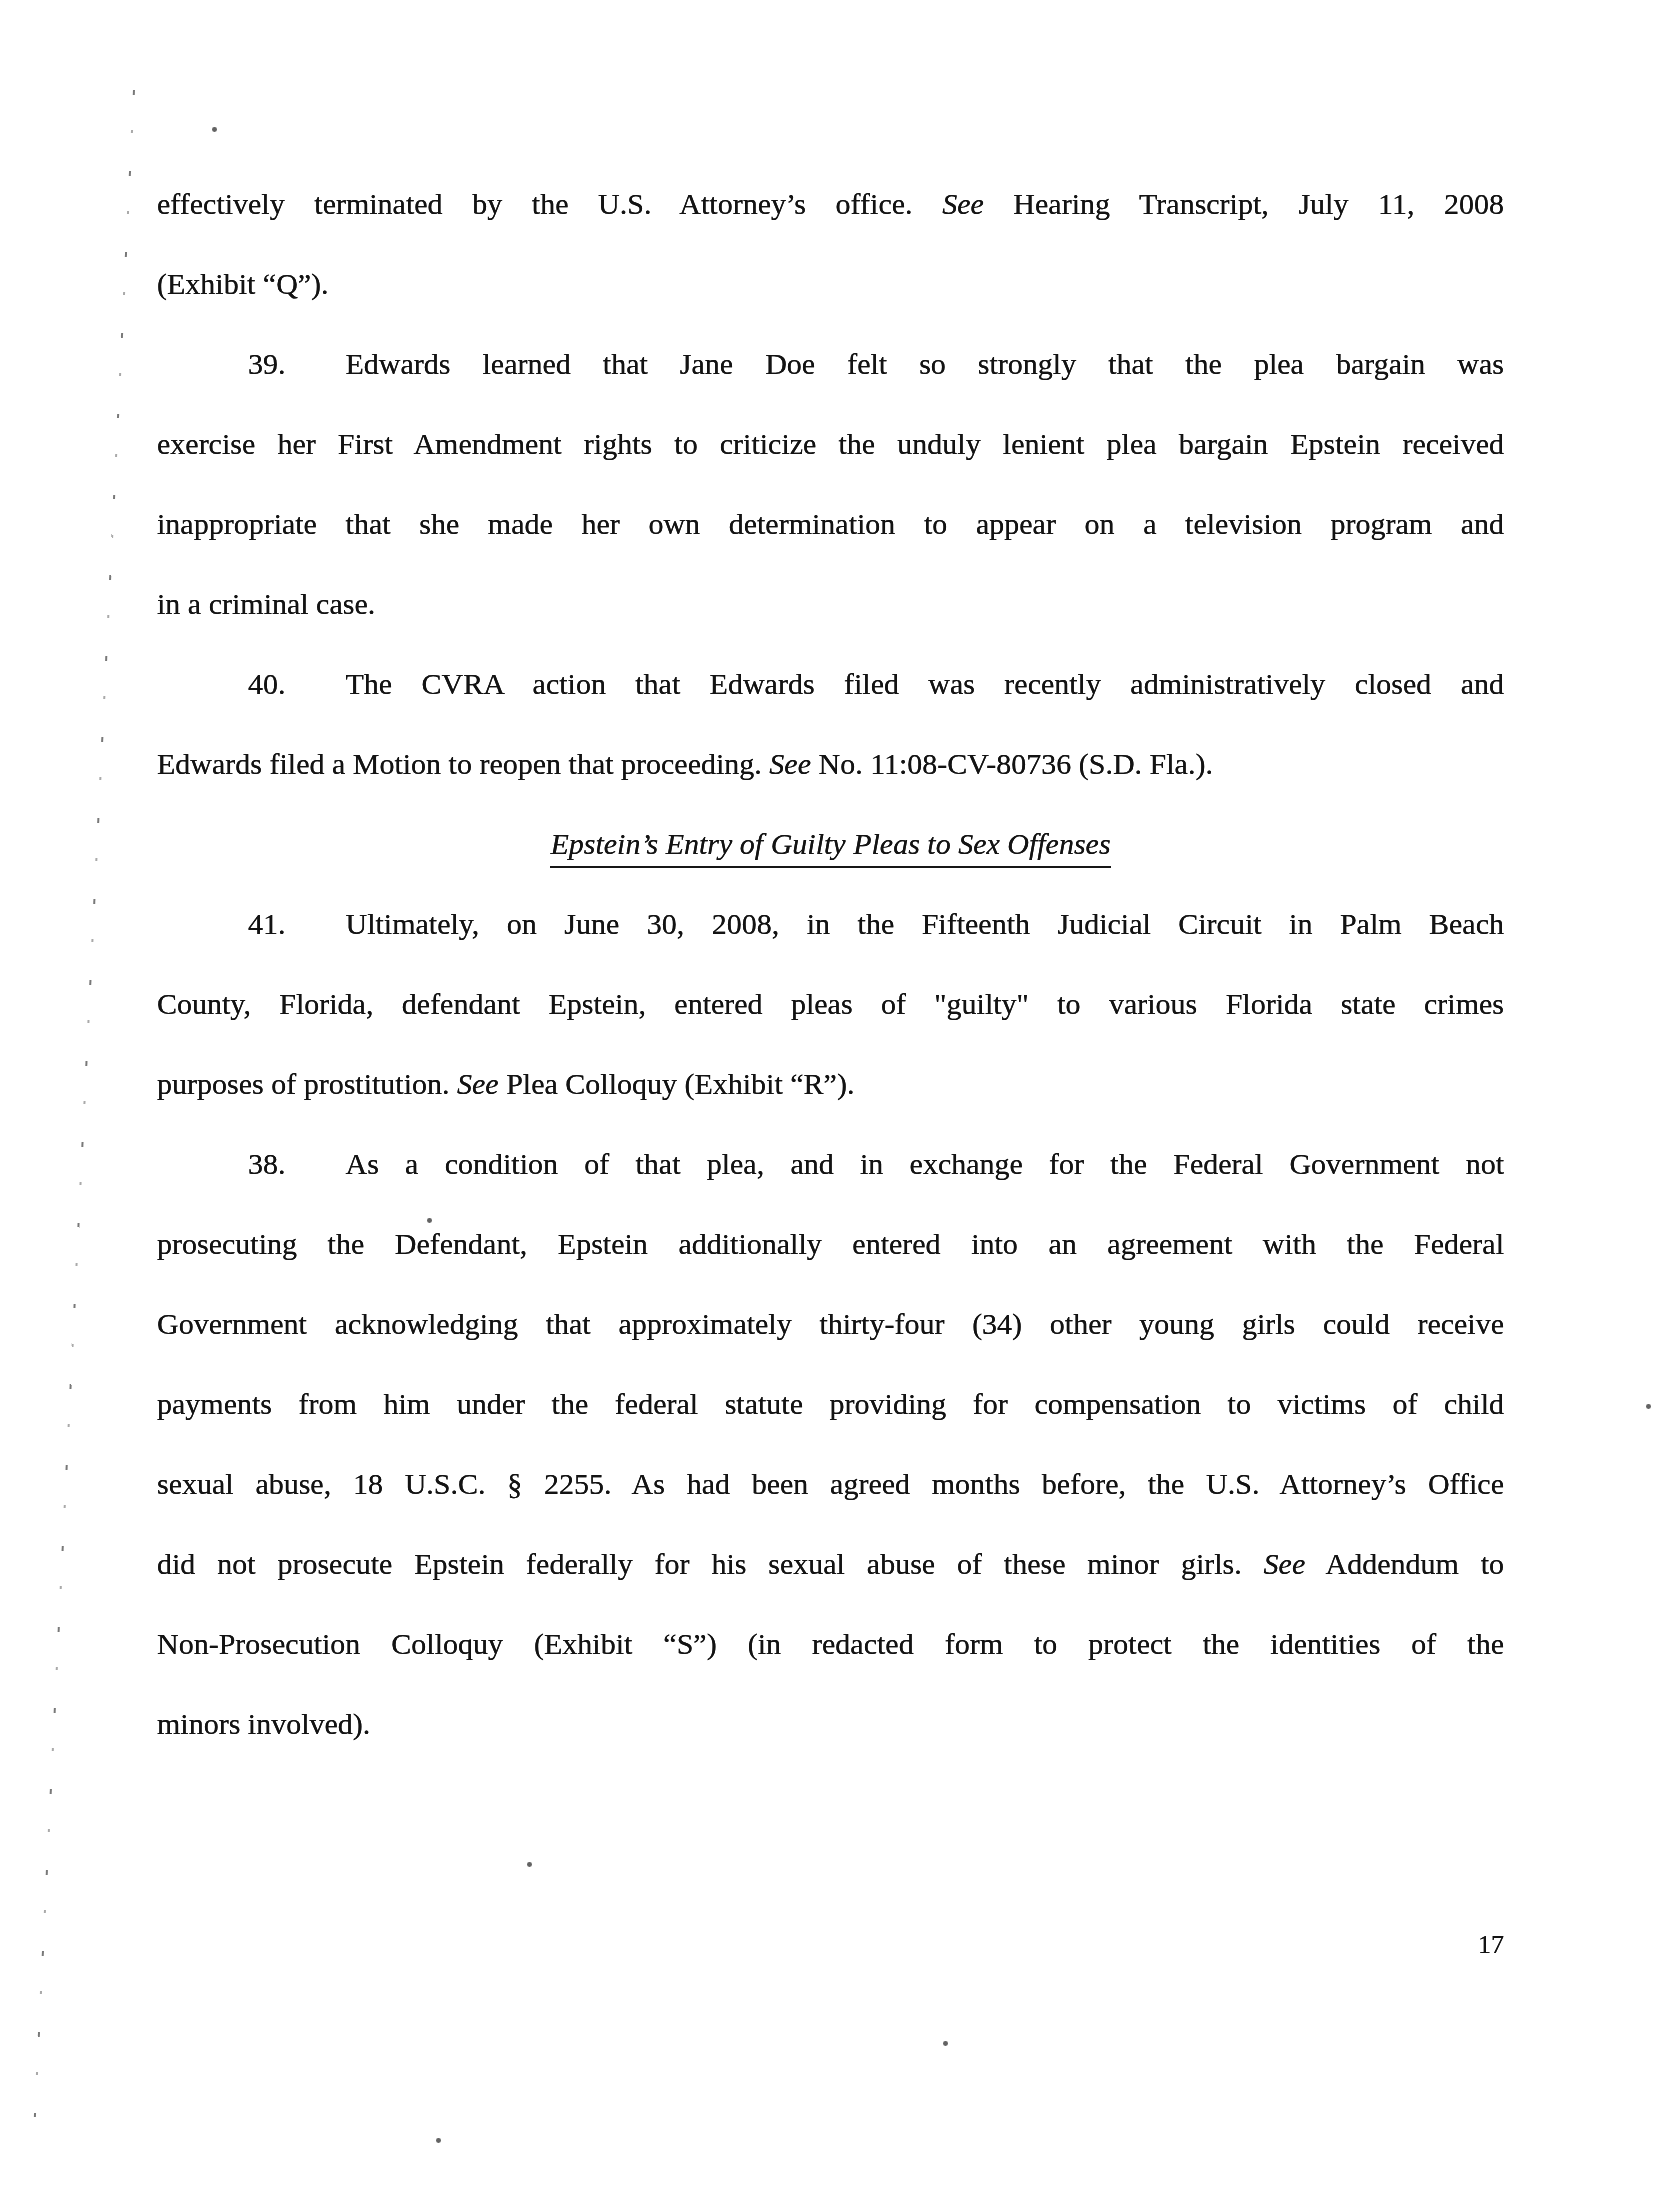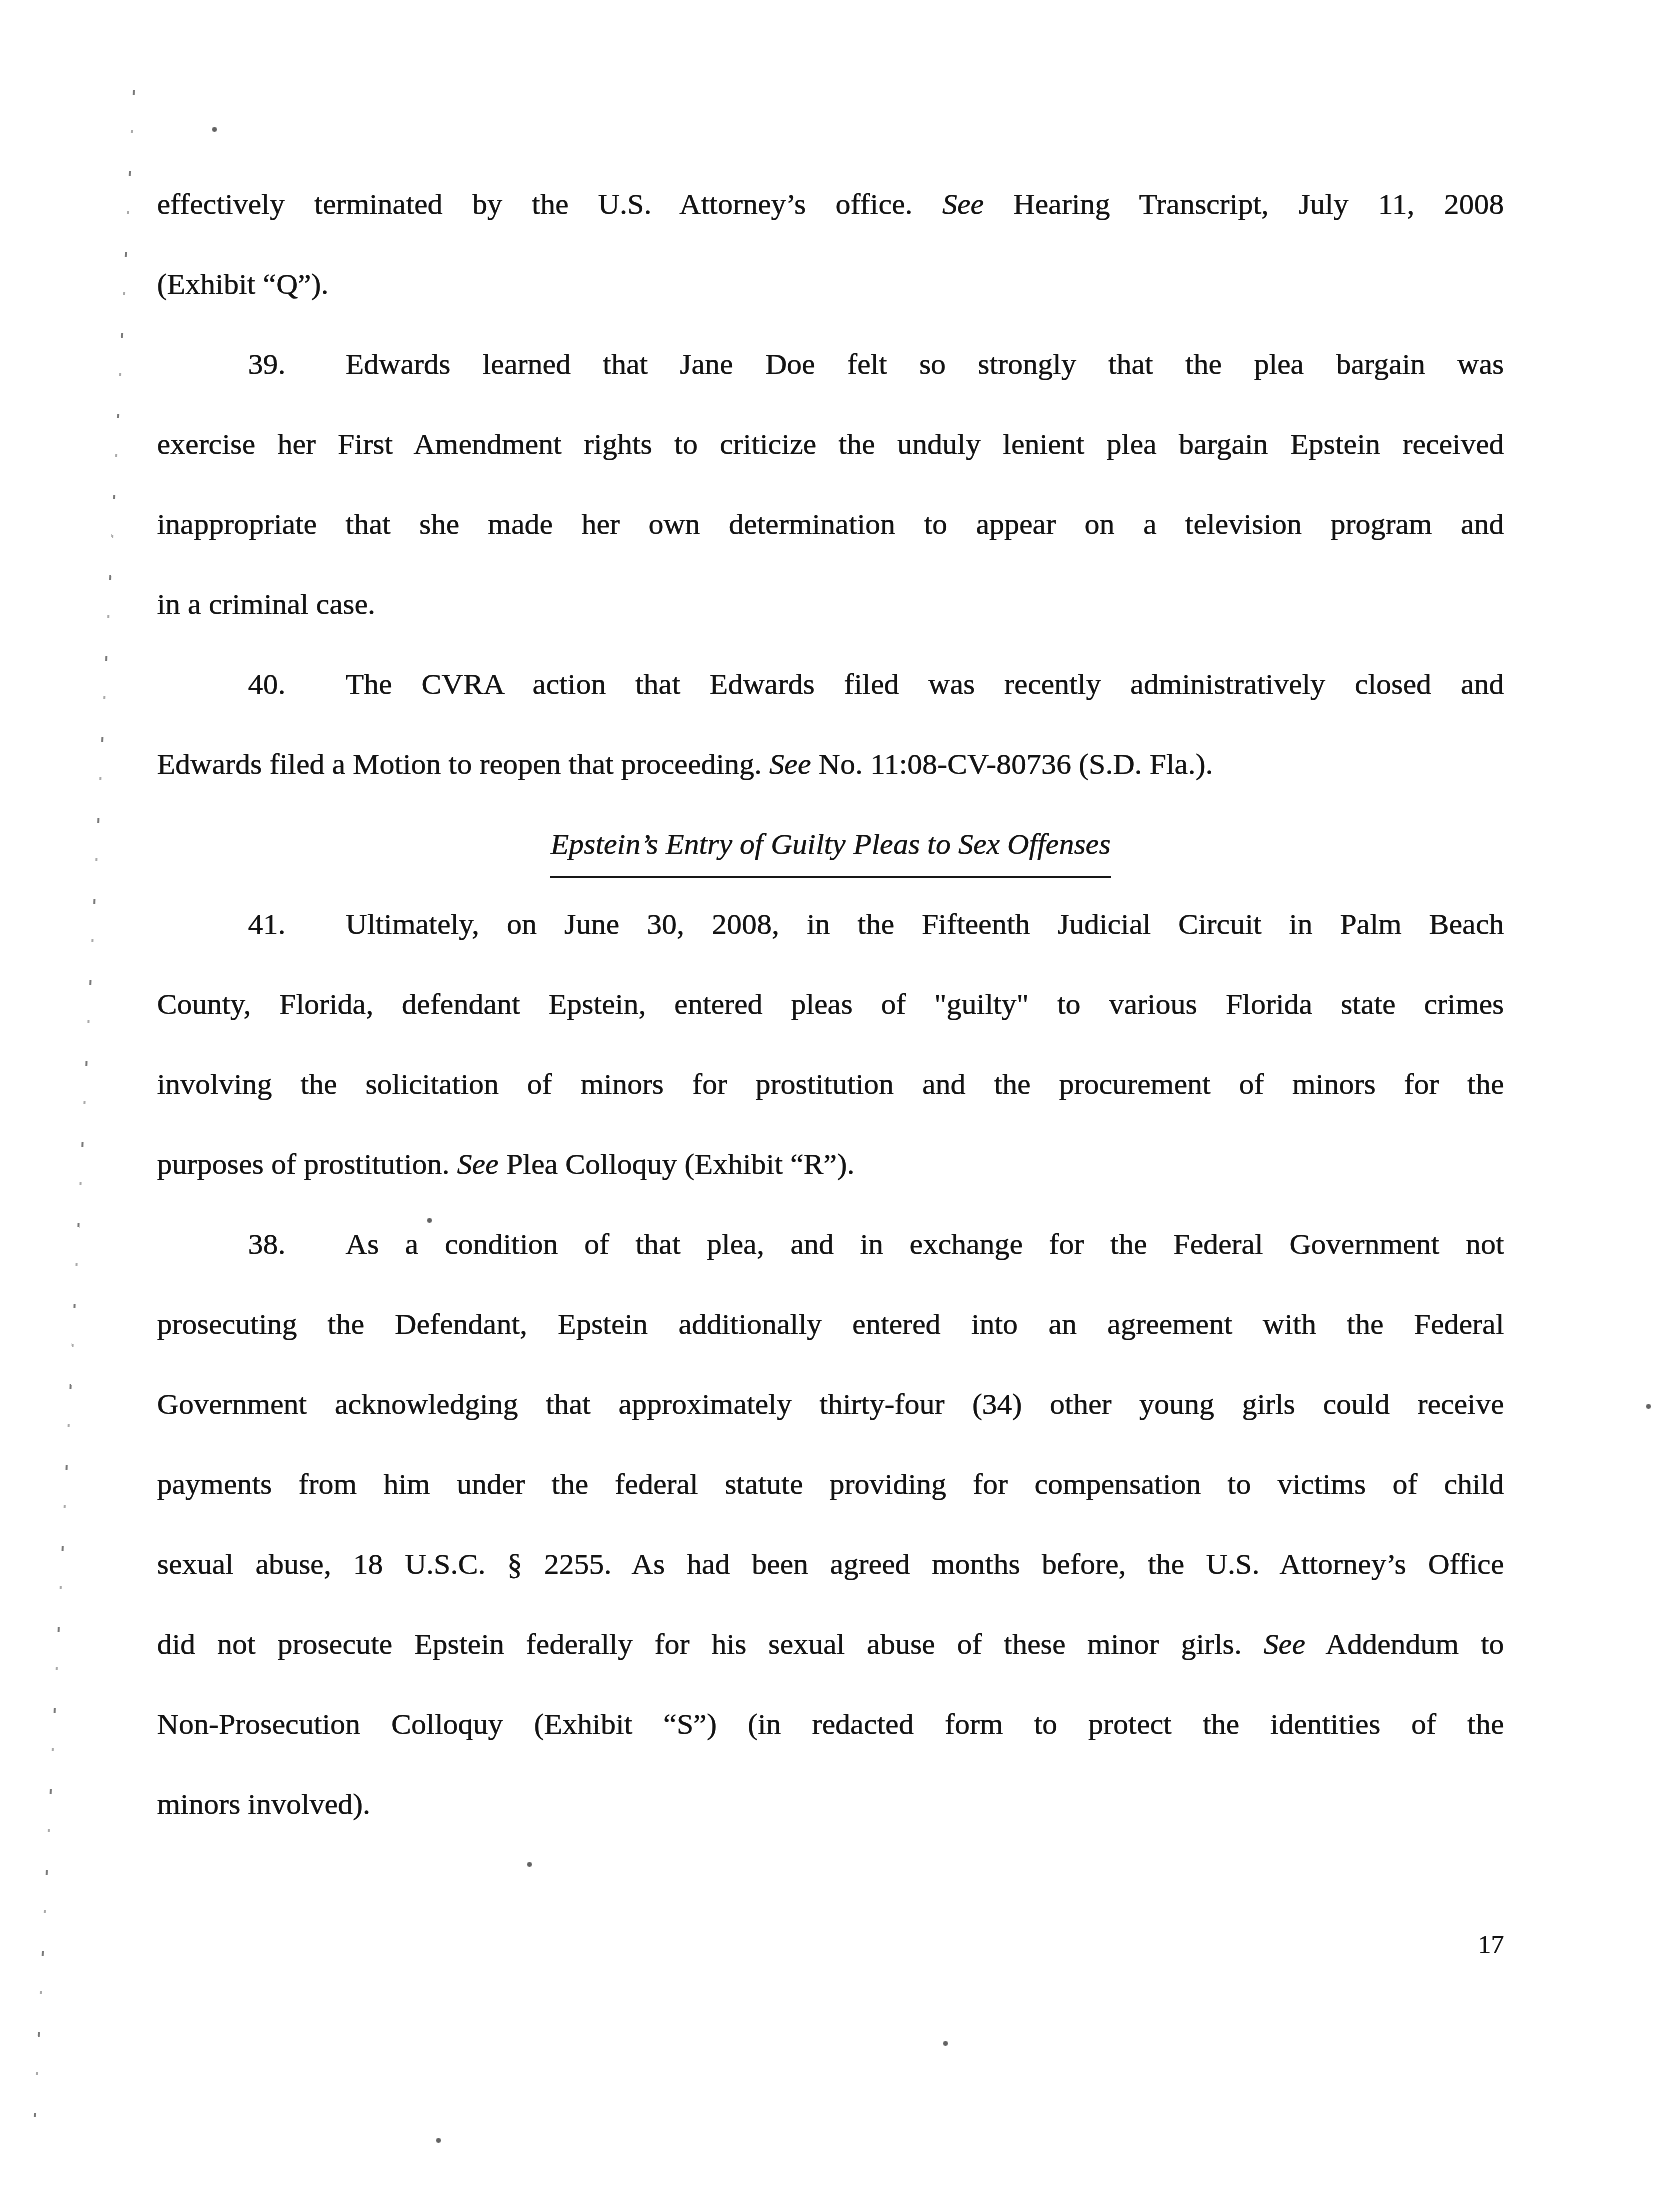--- a/index.html
+++ b/index.html
@@ -38,21 +38,21 @@
   .line.h {                                     
     text-align: center;
     text-align-last: center;
   }
   .line.ind { text-indent: 91px; }             
   .it { font-style: italic; }
   .pnum { font-style: normal; }
   .hl {
     font-style: italic;
     border-bottom: 2.8px solid #161616;
-    padding-bottom: 16px;
+    padding-bottom: 6px;
   }
 
   
   .pagenum {
     position: absolute;
     left: 157px;
     right: 170px;
     top: 1928px;
     text-align: right;
     font-size: 26px;
@@ -103,21 +103,20 @@
       <div class="line l"><span>(Exhibit “Q”).</span></div>
       <div class="line j ind"><span class="pnum">39.  </span><span>Edwards learned that Jane Doe felt so strongly that the plea bargain was</span></div>
       <div class="line j"><span>exercise her First Amendment rights to criticize the unduly lenient plea bargain Epstein received</span></div>
       <div class="line j"><span>inappropriate that she made her own determination to appear on a television program and</span></div>
       <div class="line l"><span>in a criminal case.</span></div>
       <div class="line j ind"><span class="pnum">40.  </span><span>The CVRA action that Edwards filed was recently administratively closed and</span></div>
       <div class="line l"><span>Edwards filed a Motion to reopen that proceeding. </span><span class="it">See</span><span> No. 11:08-CV-80736 (S.D. Fla.).</span></div>
       <div class="line h"><span class="hl"><span class="it">Epstein’s Entry of Guilty Pleas to Sex Offenses</span></span></div>
       <div class="line j ind"><span class="pnum">41.  </span><span>Ultimately, on June 30, 2008, in the Fifteenth Judicial Circuit in Palm Beach</span></div>
       <div class="line j"><span>County, Florida, defendant Epstein, entered pleas of "guilty" to various Florida state crimes</span></div>
-      <div class="line j"><span>involving the solicitation of minors for prostitution and the procurement of minors for the</span></div>
       <div class="line l"><span>purposes of prostitution. </span><span class="it">See</span><span> Plea Colloquy (Exhibit “R”).</span></div>
       <div class="line j ind"><span class="pnum">38.  </span><span>As a condition of that plea, and in exchange for the Federal Government not</span></div>
       <div class="line j"><span>prosecuting the Defendant, Epstein additionally entered into an agreement with the Federal</span></div>
       <div class="line j"><span>Government acknowledging that approximately thirty-four (34) other young girls could receive</span></div>
       <div class="line j"><span>payments from him under the federal statute providing for compensation to victims of child</span></div>
       <div class="line j"><span>sexual abuse, 18 U.S.C. § 2255. As had been agreed months before, the U.S. Attorney’s Office</span></div>
       <div class="line j"><span>did not prosecute Epstein federally for his sexual abuse of these minor girls. </span><span class="it">See</span><span> Addendum to</span></div>
       <div class="line j"><span>Non-Prosecution Colloquy (Exhibit “S”) (in redacted form to protect the identities of the</span></div>
       <div class="line l"><span>minors involved).</span></div>
     </div>

